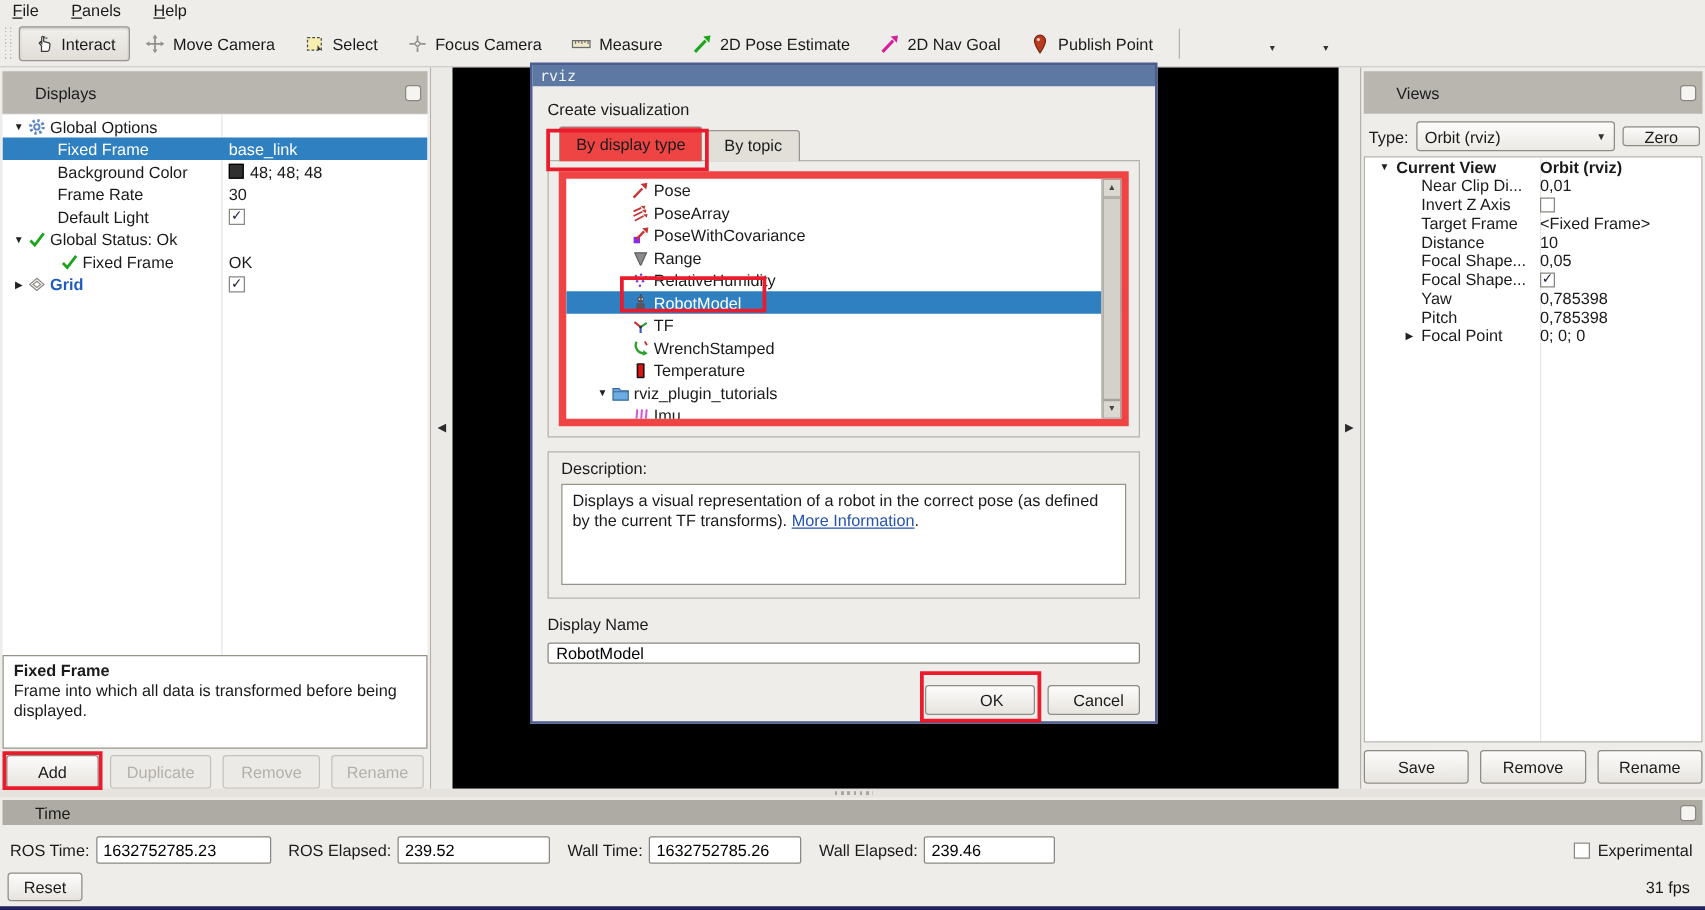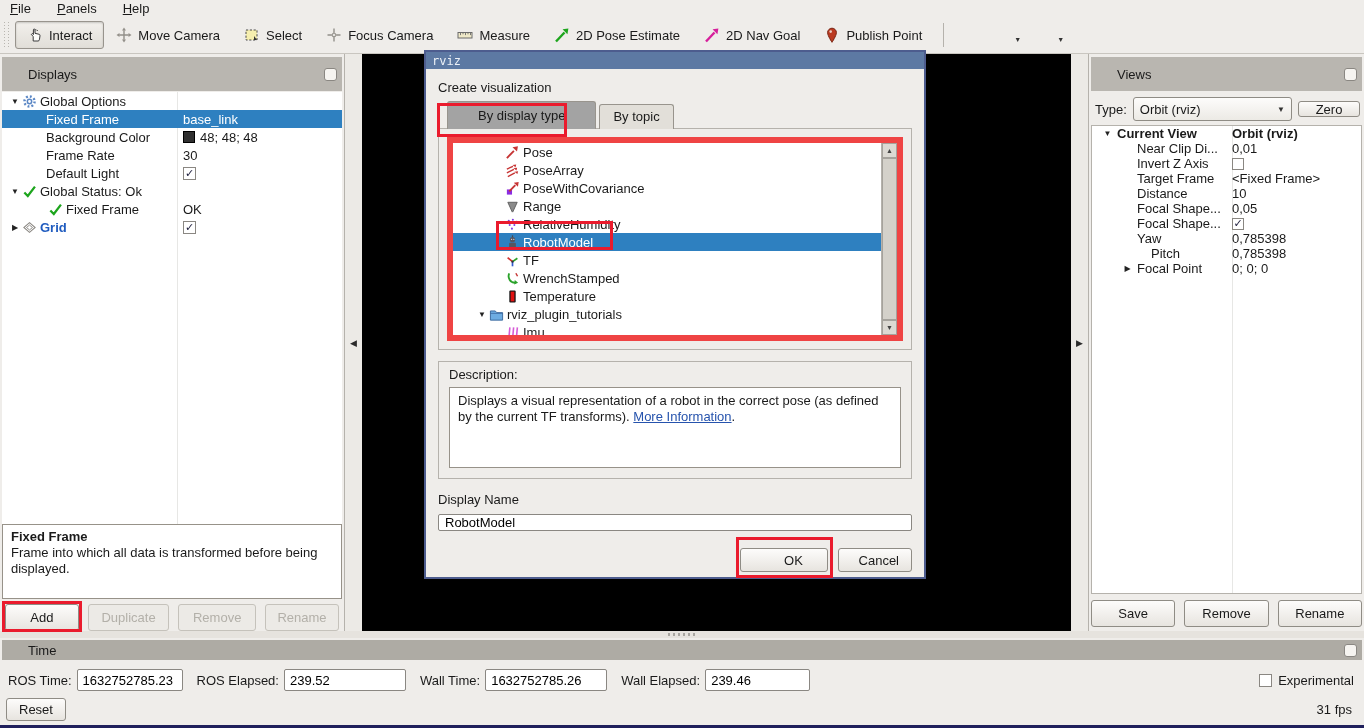--- a/index.html
+++ b/index.html
@@ -85,21 +85,21 @@
   .bottomrow { display:flex; justify-content:space-between; align-items:center; padding:7px 12px 0 6px; }
   .bottomline { position:absolute; left:0; right:0; bottom:0; height:3px; background:#20205c; }
 
   
   .dlg { position:absolute; left:424px; top:50px; width:502px; height:529px; background:#efedea; border:2px solid #4d5c8e; z-index:10; }
   .dlg-title { height:17px; background:#5d79a3; color:#edf1f7; font-family:"DejaVu Sans Mono","Liberation Mono",monospace; font-size:12px; display:flex; align-items:center; padding:0 6px; }
   .dlg-body { padding:11px 12px 10px 12px; height:508px; display:flex; flex-direction:column; }
   .dlg-heading { margin-bottom:9px; }
   .tabs { display:flex; padding-left:9px; position:relative; z-index:2; }
   .tab { padding:4px 13px; border:1px solid #98948d; border-bottom:none; border-radius:3px 3px 0 0; background:#e2dfd9; margin-right:3px; }
-  .tab.active { background:#a3a3a3; padding:6px 30px; margin-top:-3px; }
+  .tab.active { background:#ef4444; padding:6px 13px; margin-top:-3px; }
   .tabpanel { border:1px solid #b5b2ac; margin-top:-1px; padding:8px; background:#efedea; }
   .dlist { position:relative; height:204px; background:#fff; border:6px solid #ef4444; overflow:hidden; }
   .drow { position:relative; z-index:1; height:18px; display:flex; align-items:center; width:calc(100% - 16px); }
   .drow.sel { background:#2e80c0; color:#fff; width:100%; }
   .sbar { position:absolute; top:0; right:0; bottom:0; width:16px; background:#eceae6; border-left:1px solid #b5b2ac; display:flex; flex-direction:column; z-index:2; }
   .sarr { height:15px; background:#dcd9d3; border:1px solid #a5a29c; display:flex; align-items:center; justify-content:center; font-size:7px; color:#444; }
   .sthumb { flex:1; background:#d4d1ca; border:1px solid #a5a29c; }
   .dgroup { border:1px solid #b5b2ac; margin-top:11px; padding:5px 10px 10px 10px; }
   .dbox { background:#fff; border:1px solid #979289; height:81px; padding:5px 8px; line-height:1.22; margin-top:5px; }
   .link { color:#2653ad; text-decoration:underline; }
@@ -417,21 +417,21 @@
           <div class="vrow">
             <div class="vname" style="padding-left: 26px;">
               <span class="sp19"></span>
               <span>Yaw</span>
             </div>
             <div class="vval">
               <span>0,785398</span>
             </div>
           </div>
           <div class="vrow">
-            <div class="vname" style="padding-left: 40px;">
+            <div class="vname" style="padding-left: 26px;">
               <span class="sp19"></span>
               <span>Pitch</span>
             </div>
             <div class="vval">
               <span>0,785398</span>
             </div>
           </div>
           <div class="vrow">
             <div class="vname" style="padding-left: 26px;">
               <span class="exp" style="width: 19px;">▶</span>
@@ -455,21 +455,21 @@
     </div>
 
   <div class="timepanel">
     <div class="thdr">
       <span class="ic"></span>
       <span>Time</span>
       <span class="pbtn"></span>
     </div>
     <div class="tfields" id="time-fields">
         <label>ROS Time:</label>
-        <input class="tin" value="1632752785.23" style="width: 106px;">
+        <input class="tin" value="1632752785.23" style="width: 140px;">
         <label>ROS Elapsed:</label>
         <input class="tin" value="239.52" style="width: 122px;">
         <label>Wall Time:</label>
         <input class="tin" value="1632752785.26" style="width: 122px;">
         <label>Wall Elapsed:</label>
         <input class="tin" value="239.46" style="width: 105px;">
         <div class="expwrap">
           <span class="cb"></span>
           <span>Experimental</span>
         </div>

